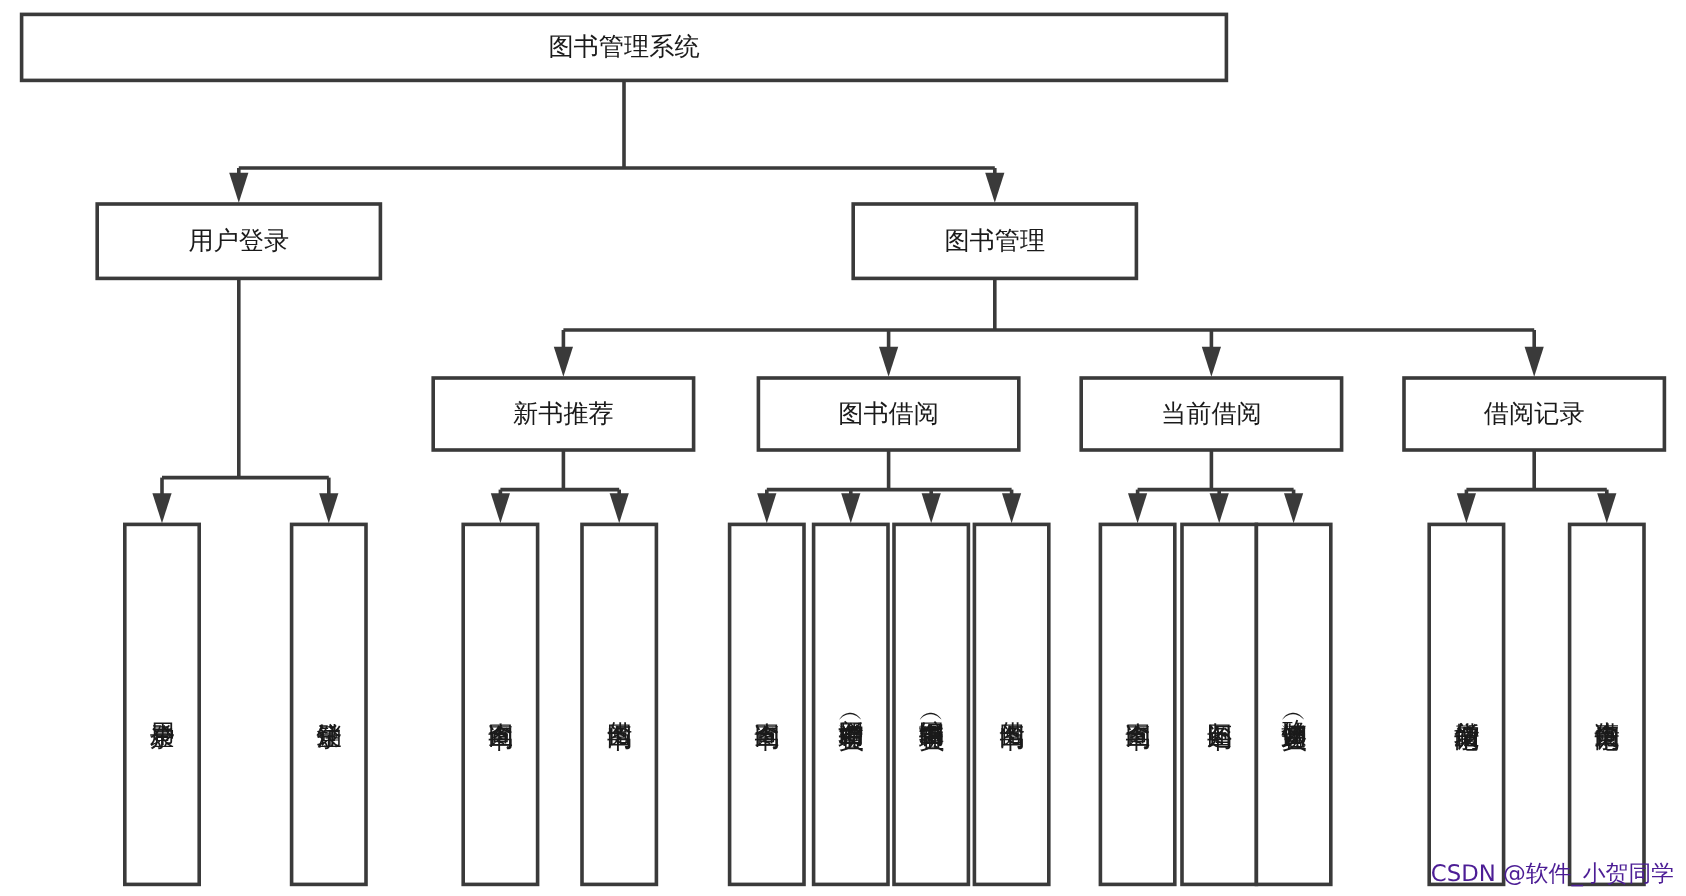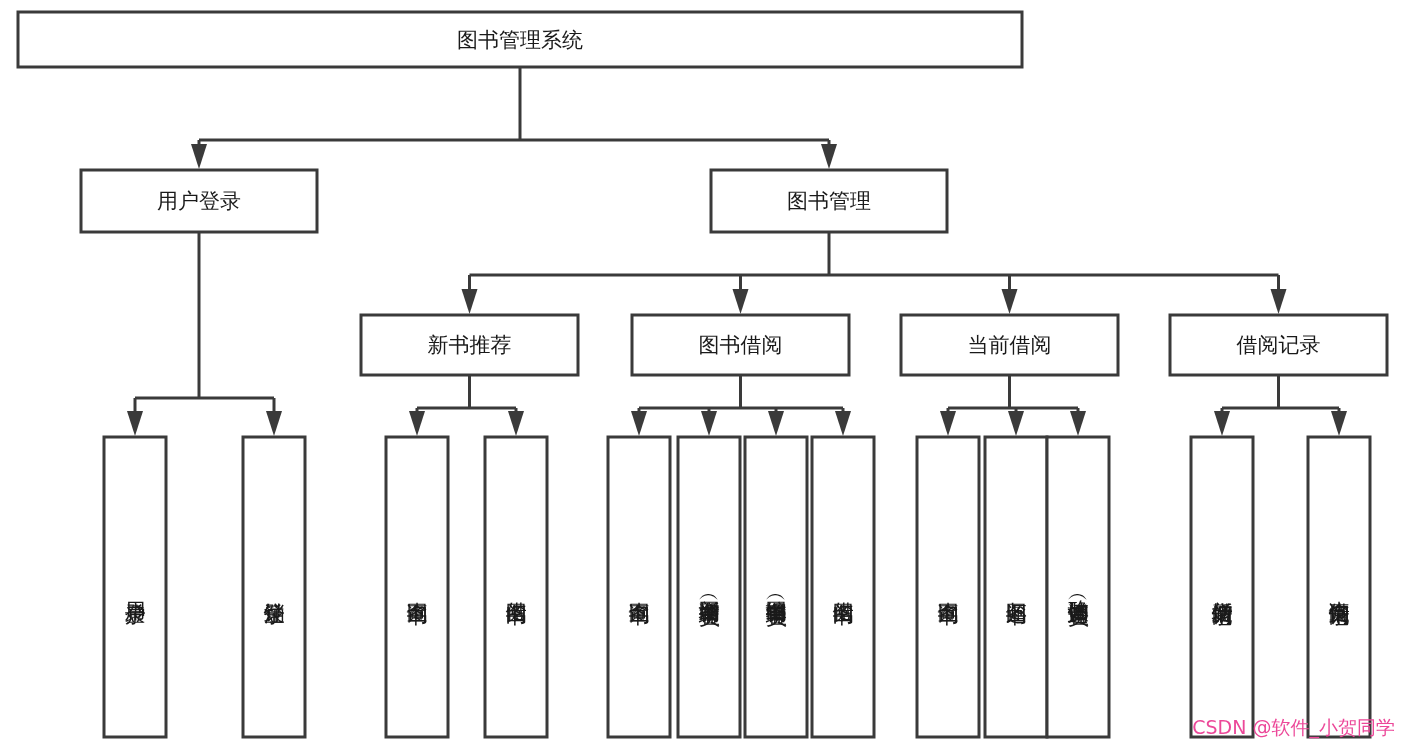--- a/index.html
+++ b/index.html
@@ -64,21 +64,21 @@
     letter-spacing: 1px;
     white-space: nowrap;
     pointer-events: none;
   }
   .watermark {
     position: absolute;
     right: 10px;
     bottom: 6px;
     font-family: "DejaVu Sans", "Liberation Sans", sans-serif;
     font-size: 19px;
-    color: #ec4899;
+    color: #4c1d95;
     white-space: nowrap;
     pointer-events: none;
   }
 </style>
 </head>
 <body>
 
 <div id="diagram-root">
   <svg id="tree-svg" viewBox="0 0 1405 747" xmlns="http://www.w3.org/2000/svg">
     <g id="edges-layer">

